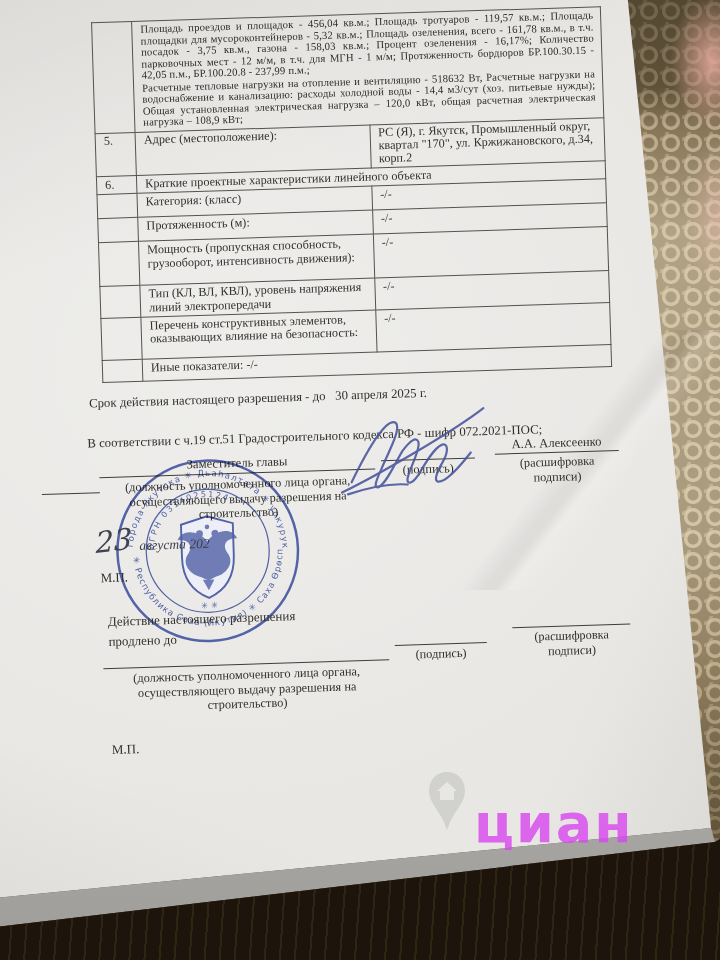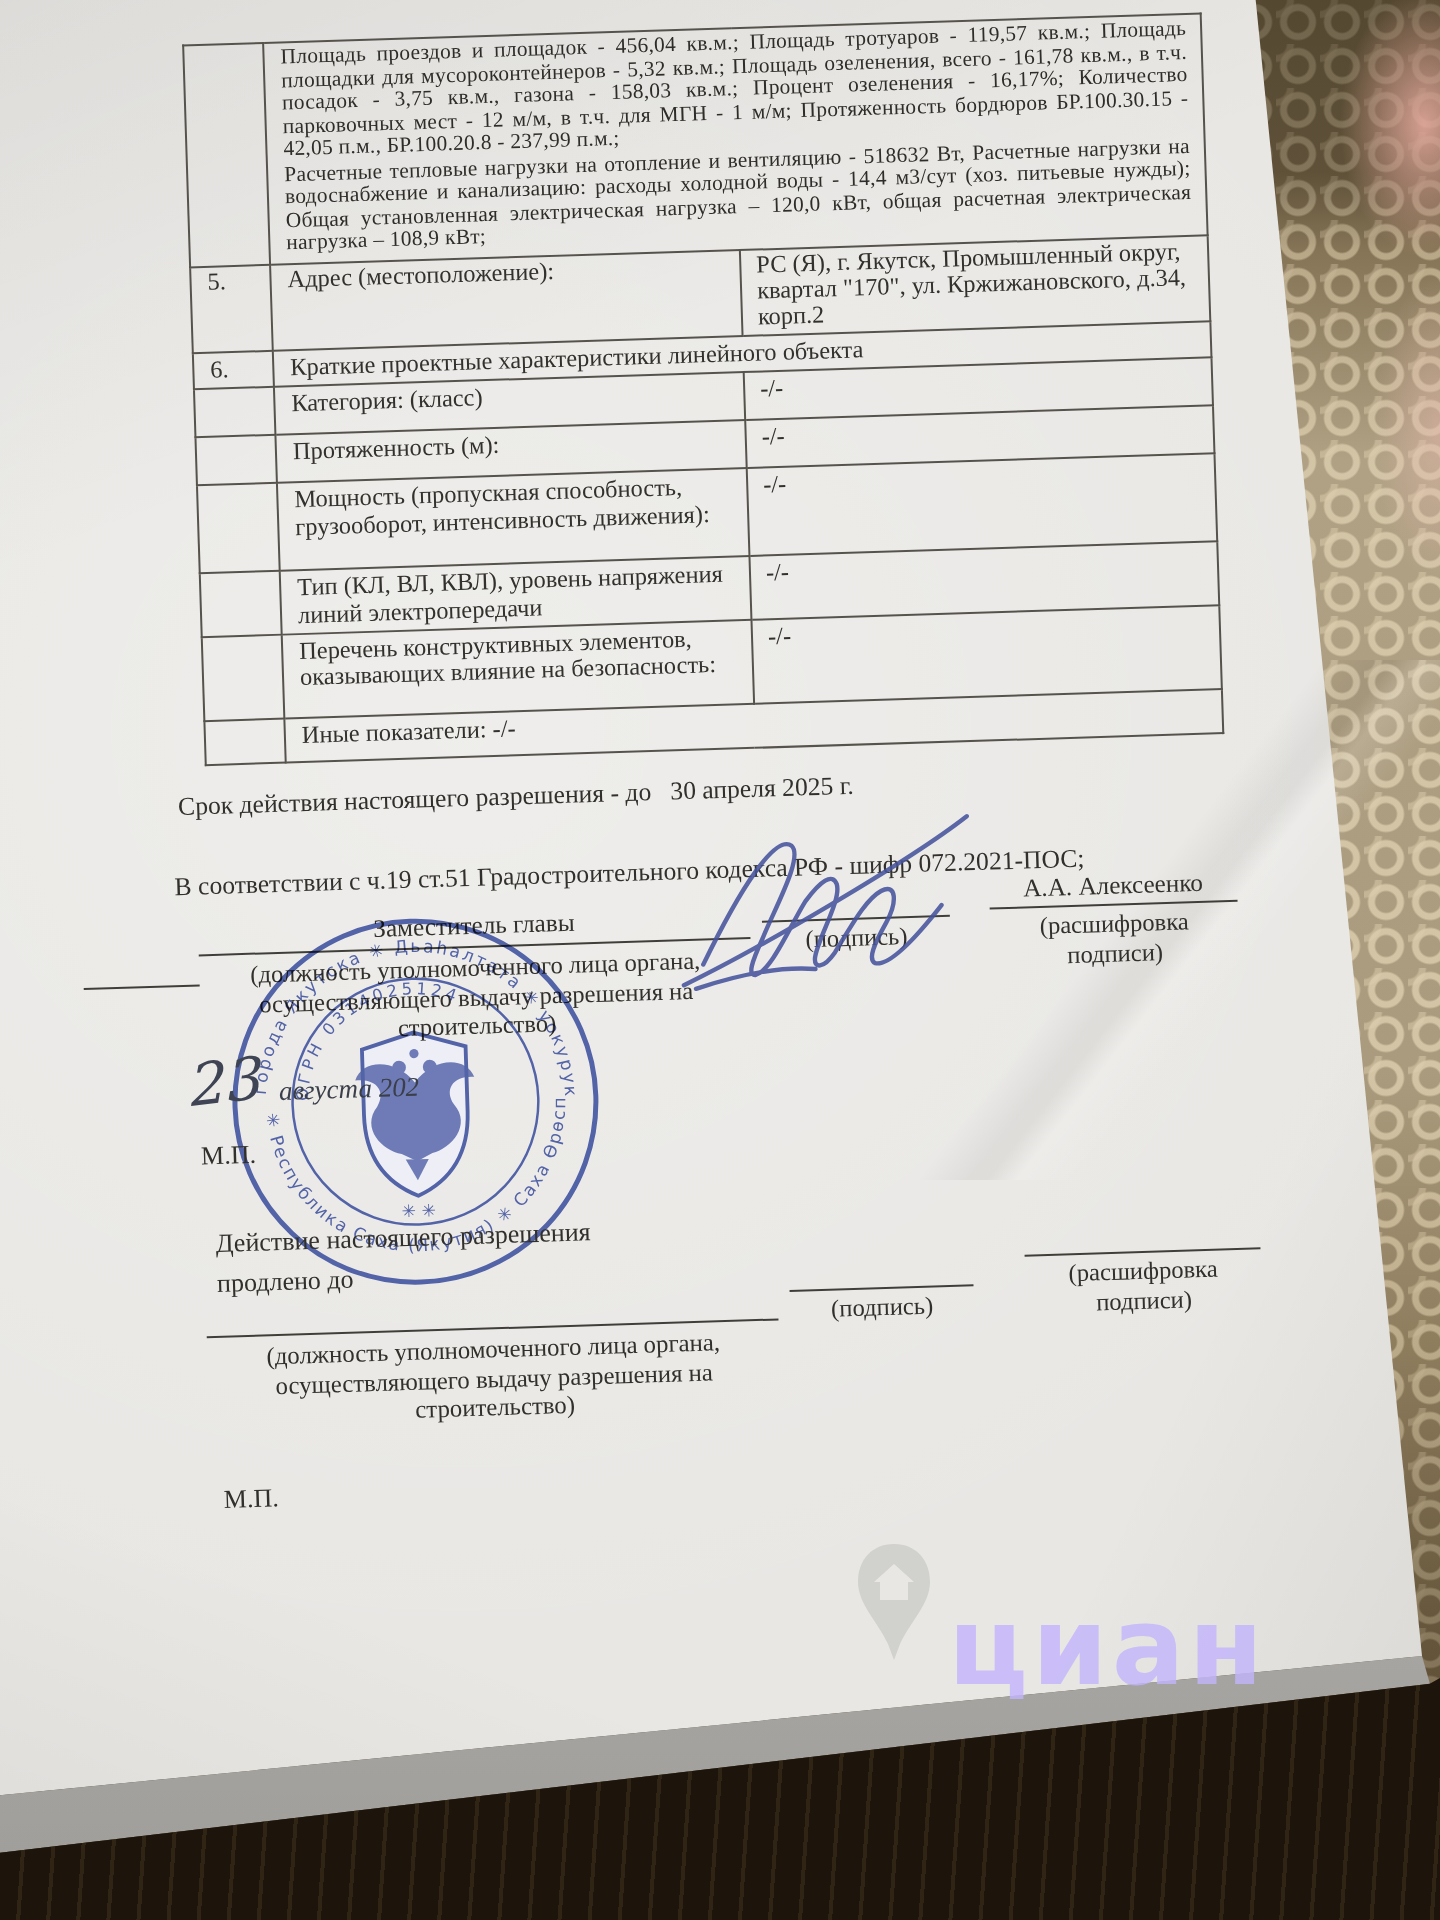--- a/index.html
+++ b/index.html
@@ -89,21 +89,21 @@
   .ext-col2{left:388px;top:646px;width:92px;text-align:center;font-size:12.3px;}
   .ext-col3{left:506px;top:632px;width:118px;text-align:center;font-size:12.3px;line-height:14.5px;}
   .thin-top{display:block;border-top:1px solid #403e39;padding-top:2px;}
 
   .sig-svg{left:336px;top:404px;}
   .stamp-svg{left:108px;top:450px;opacity:.88;mix-blend-mode:multiply;}
 
   
   .wm{z-index:30;}
   .wm-brand{left:474px;top:792px;font-family:"DejaVu Sans",sans-serif;font-weight:700;
-    font-size:54px;letter-spacing:2px;color:#c4b5fd;opacity:.8;}
+    font-size:54px;letter-spacing:2px;color:#d946ef;opacity:.8;}
   .wm-id{left:450px;top:838px;font-family:"DejaVu Sans",sans-serif;font-weight:700;
     font-size:27px;letter-spacing:1px;color:#c0c0bc;opacity:.75;}
   .wm-pin{left:426px;top:770px;opacity:.8;}
 </style>
 </head>
 <body>
 
 <div class="photo">
 
   <div class="cloth"></div>

